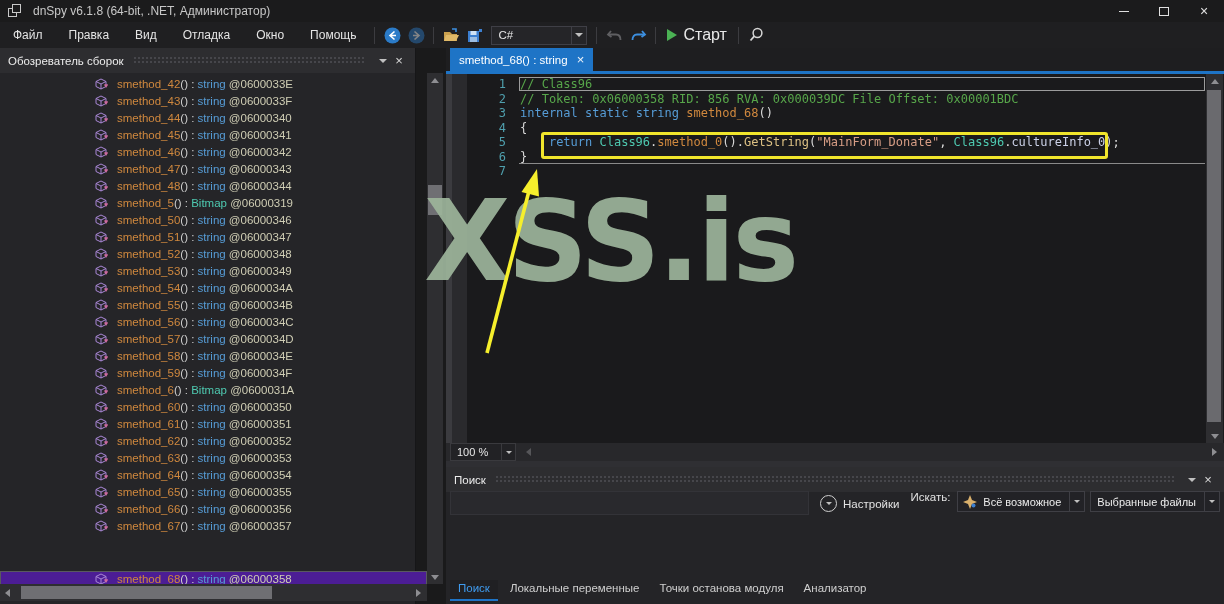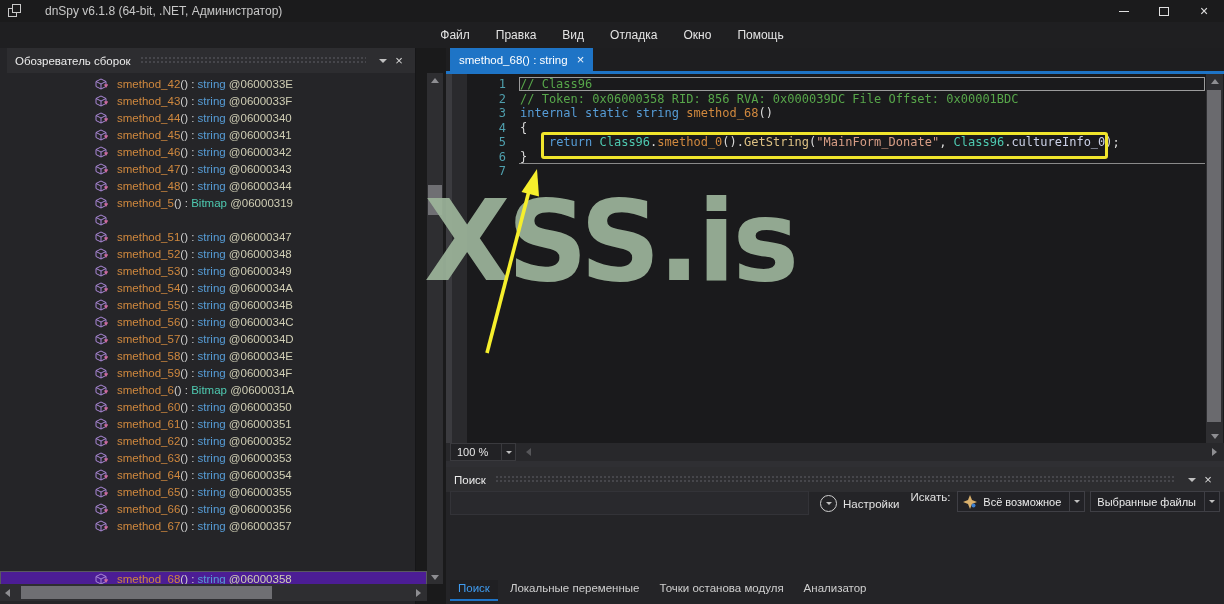--- a/index.html
+++ b/index.html
@@ -6,45 +6,45 @@
   html,body { width:1224px; height:604px; overflow:hidden; background:#1a1a1b;
     font-family:"Liberation Sans","DejaVu Sans",sans-serif; color:#d4d4d4; }
 
   
   #titlebar { position:absolute; left:0; top:0; width:1224px; height:22px; background:#1b1b1c;
     display:flex; align-items:center; }
   #app-logo { width:16px; height:14px; margin-left:8px; position:relative; }
   #app-logo .sq { position:absolute; border:1px solid #c9c9c9; background:#1b1b1c; }
   #app-logo .sq1 { left:0; top:4px; width:9px; height:9px; }
   #app-logo .sq2 { left:4px; top:0; width:9px; height:9px; }
-  #title-text { margin-left:21px; font-size:12px; color:#c8c8c8; }
+  #title-text { margin-left:9px; font-size:12px; color:#c8c8c8; }
   #win-controls { margin-left:auto; display:flex; height:100%; }
   .win-btn { width:40px; height:100%; display:flex; align-items:center; justify-content:center; color:#e0e0e0; }
   .win-btn .bar { width:10px; height:1px; background:#e0e0e0; }
   .win-btn .box { width:10px; height:9px; border:1px solid #e0e0e0; }
   .win-btn.close { font-size:14px; }
 
   
   #menubar { position:absolute; left:0; top:22px; width:1224px; height:26px; background:#1f1f21;
-    display:flex; align-items:center; font-size:12px; color:#e4e4e4;flex-direction:column; }
+    display:flex; align-items:center; font-size:12px; color:#e4e4e4; }
   .menu-item { padding:0 13px; line-height:26px; cursor:default; }
   .tb-sep { width:1px; height:17px; background:#3c3c40; margin:0 5px; }
   .tb-btn { width:24px; height:22px; display:flex; align-items:center; justify-content:center; }
   .dim { opacity:.45; }
   #lang-combo { width:96px; height:19px; background:#252528; border:1px solid #3f3f46; display:flex; margin:0 4px; }
   #lang-combo .val { flex:1; font-size:11.5px; line-height:17px; padding-left:6px; color:#e8e8e8; }
   #lang-combo .dd { width:15px; border-left:1px solid #3f3f46; display:flex; align-items:center; justify-content:center; }
   .caret-down { width:0; height:0; border-left:4px solid transparent; border-right:4px solid transparent; border-top:4px solid #c0c0c0; }
   .caret-down.sm { border-left-width:3px; border-right-width:3px; border-top-width:3px; }
   #start-btn { display:flex; align-items:center; gap:6px; padding:0 6px; }
   #start-label { font-size:16px; color:#e8e8e8; }
   .play-tri { width:0; height:0; border-top:6px solid transparent; border-bottom:6px solid transparent; border-left:10px solid #4bb254; }
 
   
-  #left-panel { position:absolute; left:0; top:48px; width:416px; height:556px; background:#252528; border-right:1px solid #161618;padding-left:7px; }
+  #left-panel { position:absolute; left:0; top:48px; width:416px; height:556px; background:#252528; border-right:1px solid #161618; }
   .panel-header { height:25px; background:#2d2d30; display:flex; align-items:center; padding:0 8px; font-size:11.5px; color:#ececec; }
   .grip { flex:1; height:9px; margin:0 9px;
     background-image:radial-gradient(#46464b 1px, transparent 1.1px); background-size:4px 4px; }
   .hdr-btn { width:16px; display:flex; align-items:center; justify-content:center; color:#d8d8d8; font-size:13px; }
 
   #tree { position:absolute; left:0; top:25px; width:427px; height:511px; overflow:hidden; padding-top:3px; }
   .tree-row { position:relative; height:17px; font-size:11.5px; line-height:17px; white-space:nowrap; }
   .tree-row.selected { background:#4c1d95; outline:1px solid #59595e; outline-offset:-1px;margin-top:36px; }
   .tree-row .mi { position:absolute; left:95px; top:2px; }
   .tree-row .heart { position:absolute; left:104px; top:6px; font-size:7px; color:#cf6a9f; line-height:1; }
@@ -288,20 +288,21 @@
         </svg>
         <span class="heart">♥</span>
         <span class="txt"><span class="m-name">smethod_5</span><span class="m-punct">() : </span><span class="t-bitmap">Bitmap</span><span class="m-addr"> @06000319</span></span>
       </div>
       <div class="tree-row">
         <svg class="mi" width="12" height="12" viewBox="0 0 12 12">
           <path d="M6 1 L11 3.5 V8.5 L6 11 L1 8.5 V3.5 Z" fill="none" stroke="#a987d6" stroke-width="1"></path>
           <path d="M1 3.5 L6 6 L11 3.5 M6 6 V11" stroke="#a987d6" stroke-width="1" fill="none"></path>
         </svg>
         <span class="heart">♥</span>
+        <span class="txt"><span class="m-name">smethod_50</span><span class="m-punct">() : </span><span class="t-string">string</span><span class="m-addr"> @06000346</span></span>
       </div>
       <div class="tree-row">
         <svg class="mi" width="12" height="12" viewBox="0 0 12 12">
           <path d="M6 1 L11 3.5 V8.5 L6 11 L1 8.5 V3.5 Z" fill="none" stroke="#a987d6" stroke-width="1"></path>
           <path d="M1 3.5 L6 6 L11 3.5 M6 6 V11" stroke="#a987d6" stroke-width="1" fill="none"></path>
         </svg>
         <span class="heart">♥</span>
         <span class="txt"><span class="m-name">smethod_51</span><span class="m-punct">() : </span><span class="t-string">string</span><span class="m-addr"> @06000347</span></span>
       </div>
       <div class="tree-row">

